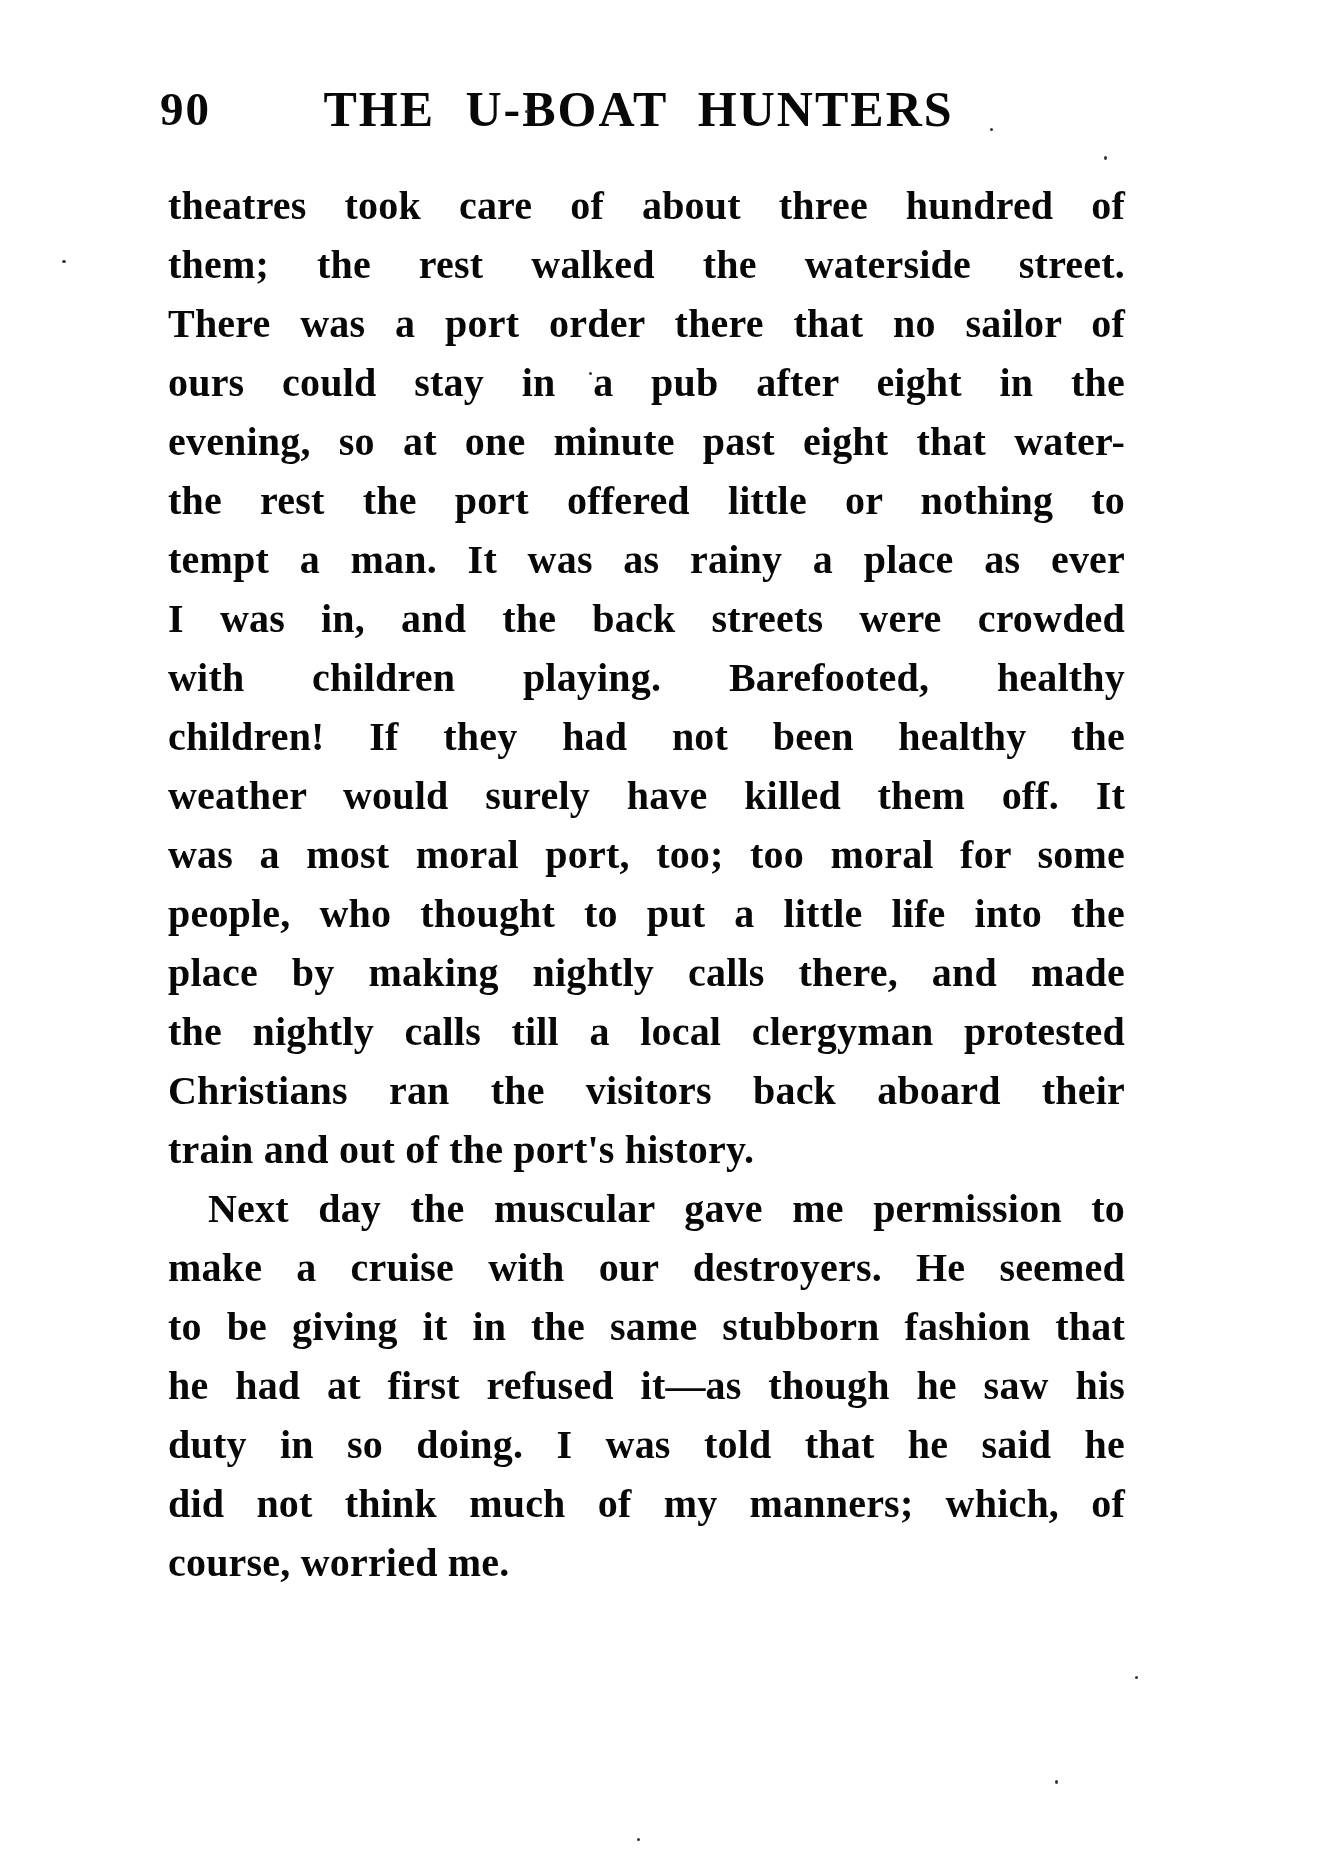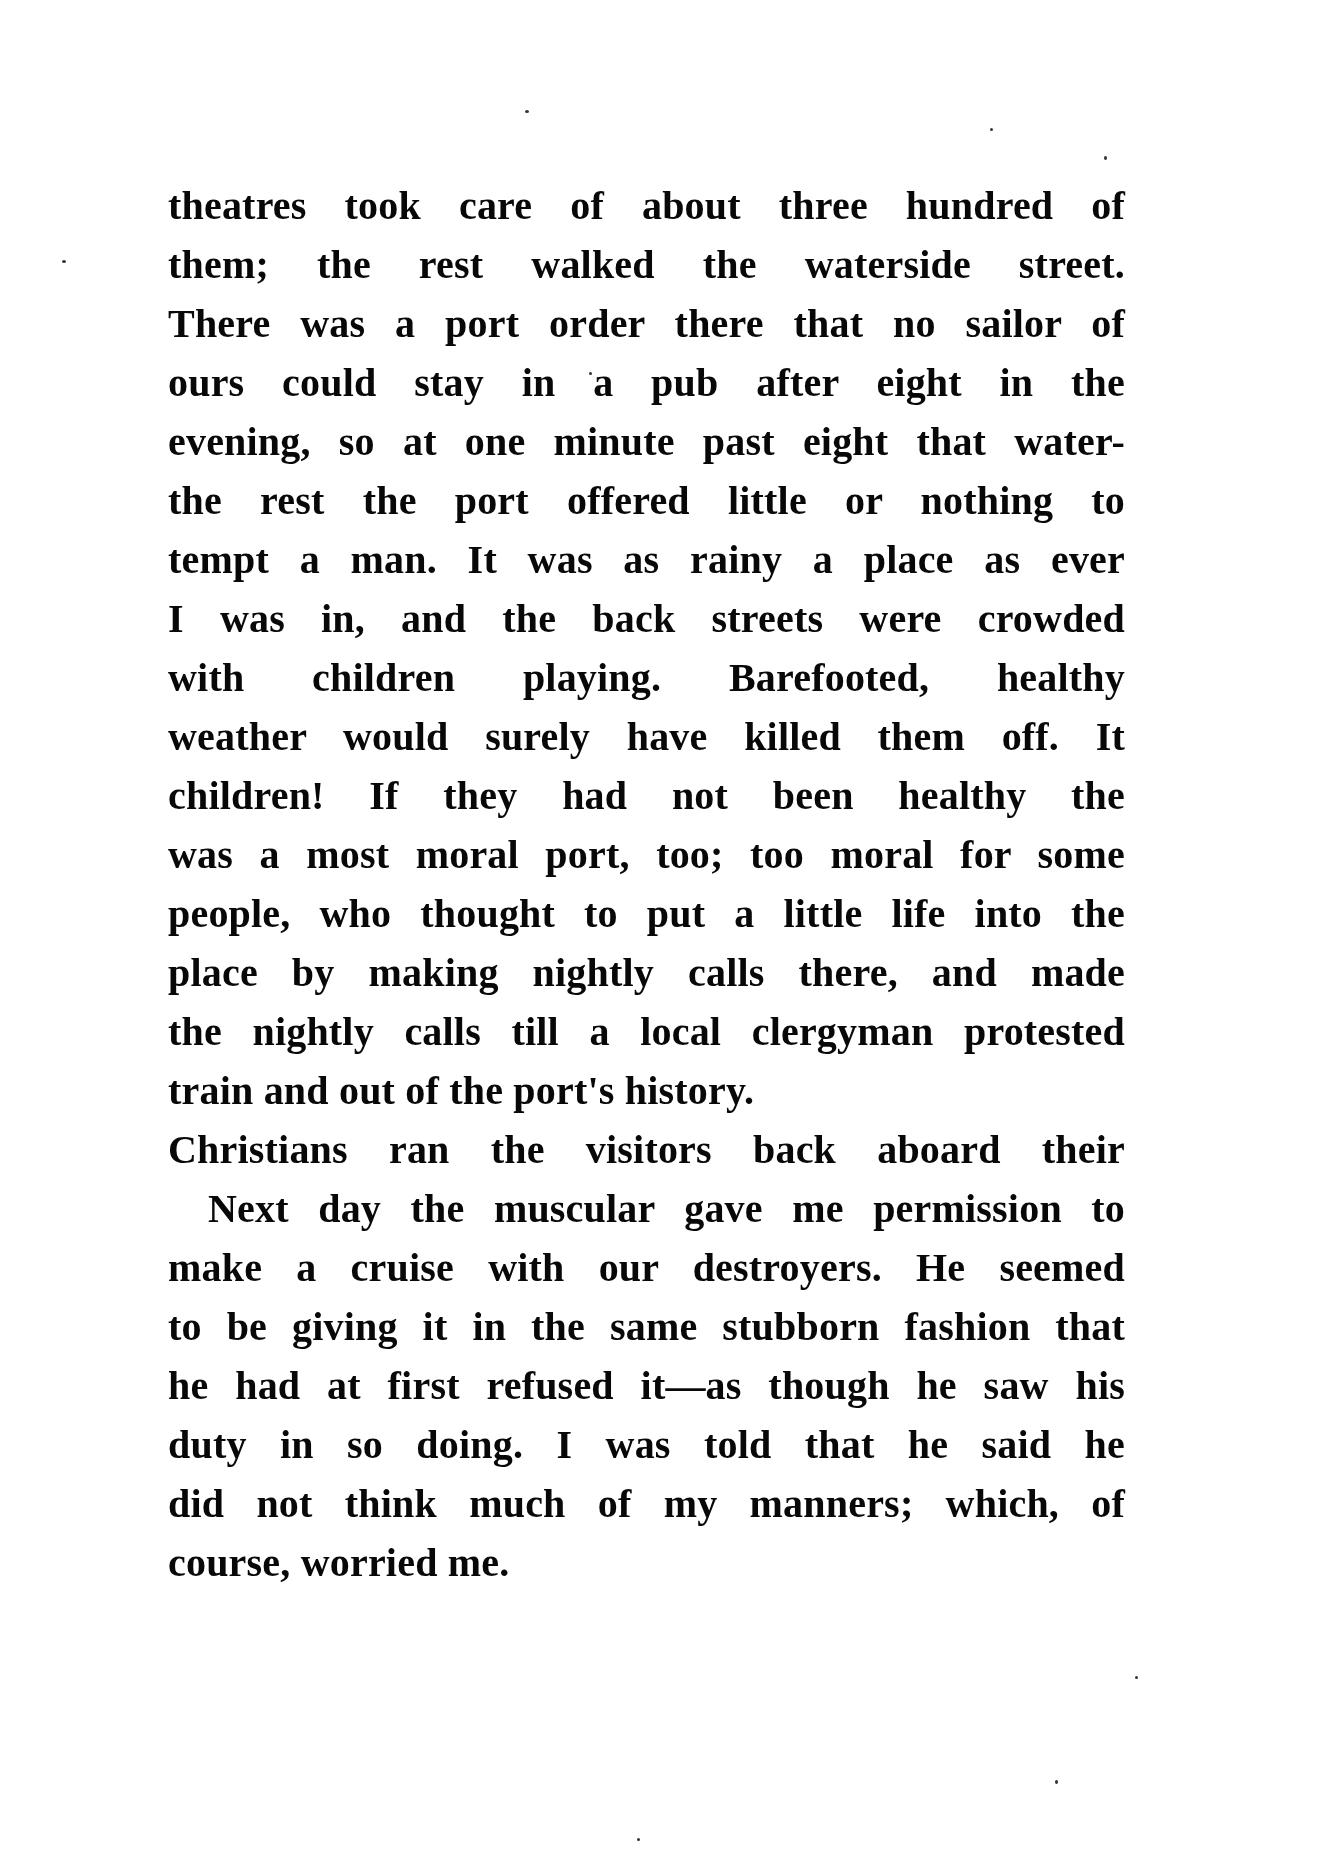--- a/index.html
+++ b/index.html
@@ -71,39 +71,43 @@
     position: absolute;
     background: #333333;
     border-radius: 50%;
   }
 </style>
 </head>
 <body>
 
 <div class="page">
 
+  <div class="running-header">
+    <span class="page-number">90</span>
+    <span class="running-title">THE U-BOAT HUNTERS</span>
+  </div>
 
   <div class="body-text" id="body-text">
       <div class="line">theatres took care of about three hundred of</div>
       <div class="line">them; the rest walked the waterside street.</div>
       <div class="line">There was a port order there that no sailor of</div>
       <div class="line">ours could stay in a pub after eight in the</div>
       <div class="line">evening, so at one minute past eight that water-</div>
       <div class="line">the rest the port offered little or nothing to</div>
       <div class="line">tempt a man. It was as rainy a place as ever</div>
       <div class="line">I was in, and the back streets were crowded</div>
       <div class="line">with children playing. Barefooted, healthy</div>
+      <div class="line">children! If they had not been healthy the</div>
       <div class="line">weather would surely have killed them off. It</div>
-      <div class="line">children! If they had not been healthy the</div>
       <div class="line">was a most moral port, too; too moral for some</div>
       <div class="line">people, who thought to put a little life into the</div>
       <div class="line">place by making nightly calls there, and made</div>
       <div class="line">the nightly calls till a local clergyman protested</div>
+      <div class="line">Christians ran the visitors back aboard their</div>
       <div class="line last">train and out of the port's history.</div>
-      <div class="line">Christians ran the visitors back aboard their</div>
       <div class="line indent">Next day the muscular gave me permission to</div>
       <div class="line">make a cruise with our destroyers. He seemed</div>
       <div class="line">to be giving it in the same stubborn fashion that</div>
       <div class="line">he had at first refused it—as though he saw his</div>
       <div class="line">duty in so doing. I was told that he said he</div>
       <div class="line">did not think much of my manners; which, of</div>
       <div class="line last">course, worried me.</div>
     </div>
 
   <div class="speck" style="left:525px; top:110px; width:4px; height:3px;"></div>

